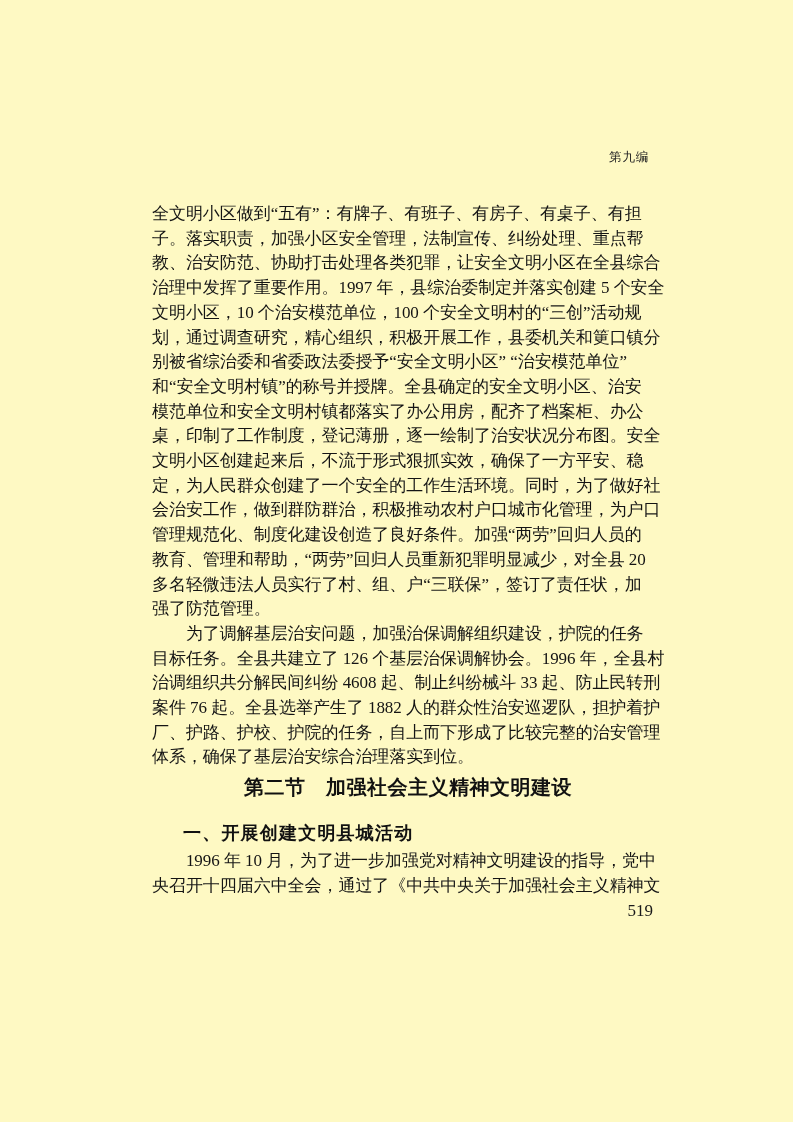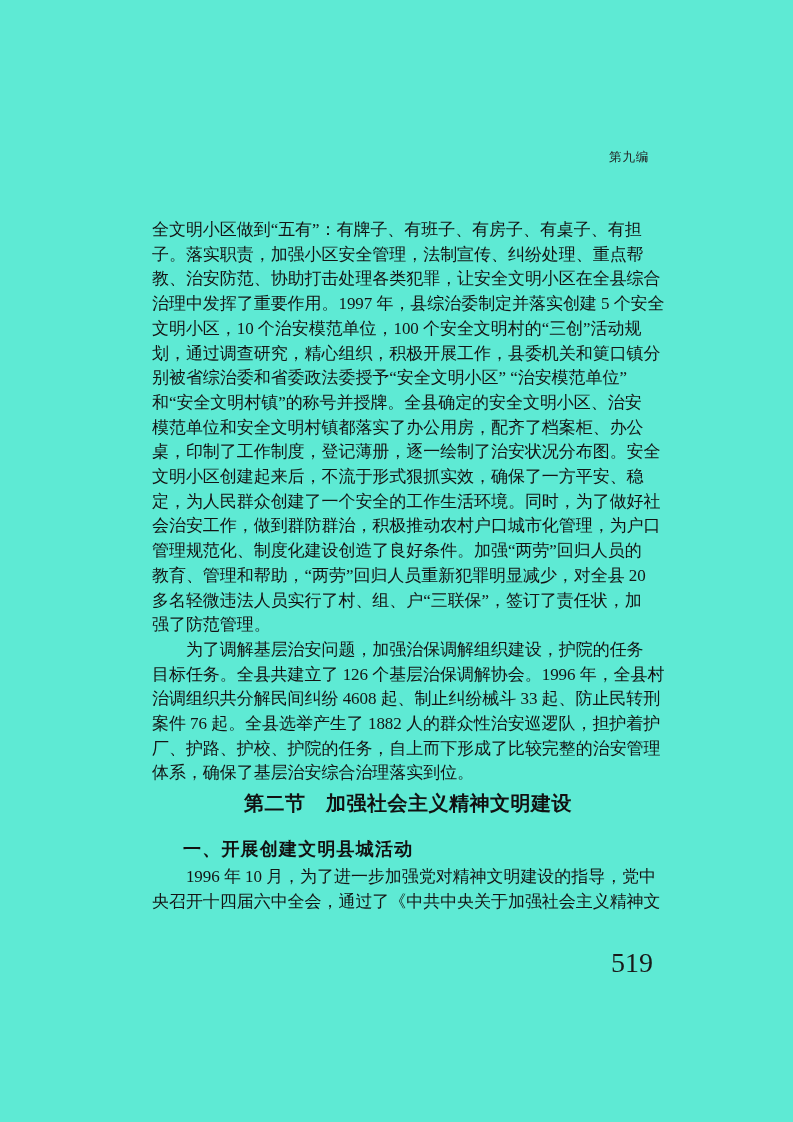--- a/index.html
+++ b/index.html
@@ -4,21 +4,21 @@
 <style>
   html, body {
     margin: 0;
     padding: 0;
     background: #ffffff;
   }
   .page {
     position: relative;
     width: 793px;
     height: 1122px;
-    background: #5eead4;
+    background: #fef9c3;
     overflow: hidden;
     font-family: "Liberation Serif", "DejaVu Serif", serif;
     color: #1a1a1a;
   }
   .running-header {
     position: absolute;
     top: 148px;
     right: 133px;
     text-align: right;
     font-size: 12.5px;
@@ -28,21 +28,21 @@
   .running-header .volume-line {
     padding-right: 11px;
     letter-spacing: 0.8px;
   }
   .running-header .title-line {
     letter-spacing: 0.1px;
   }
   .body-column {
     position: absolute;
     left: 152px;
-    top: 218px;
+    top: 202px;
     width: 512px;
   }
   .paragraph { margin: 0; }
   .text-line {
     font-size: 17px;
     line-height: 24.7px;
     white-space: nowrap;
     letter-spacing: -0.05px;
     color: #141414;
   }
@@ -63,23 +63,23 @@
     font-weight: bold;
     font-size: 18px;
     line-height: 24.7px;
     text-indent: 31px;
     letter-spacing: 1.2px;
     color: #111111;
     white-space: nowrap;
   }
   .page-number {
     position: absolute;
-    top: 952px;
+    top: 900px;
     right: 140px;
-    font-size: 28px;
+    font-size: 17px;
     line-height: 22px;
     color: #1a1a1a;
     margin-left: 24px;
   }
 </style>
 </head>
 <body>
 
 <div class="page">
 

